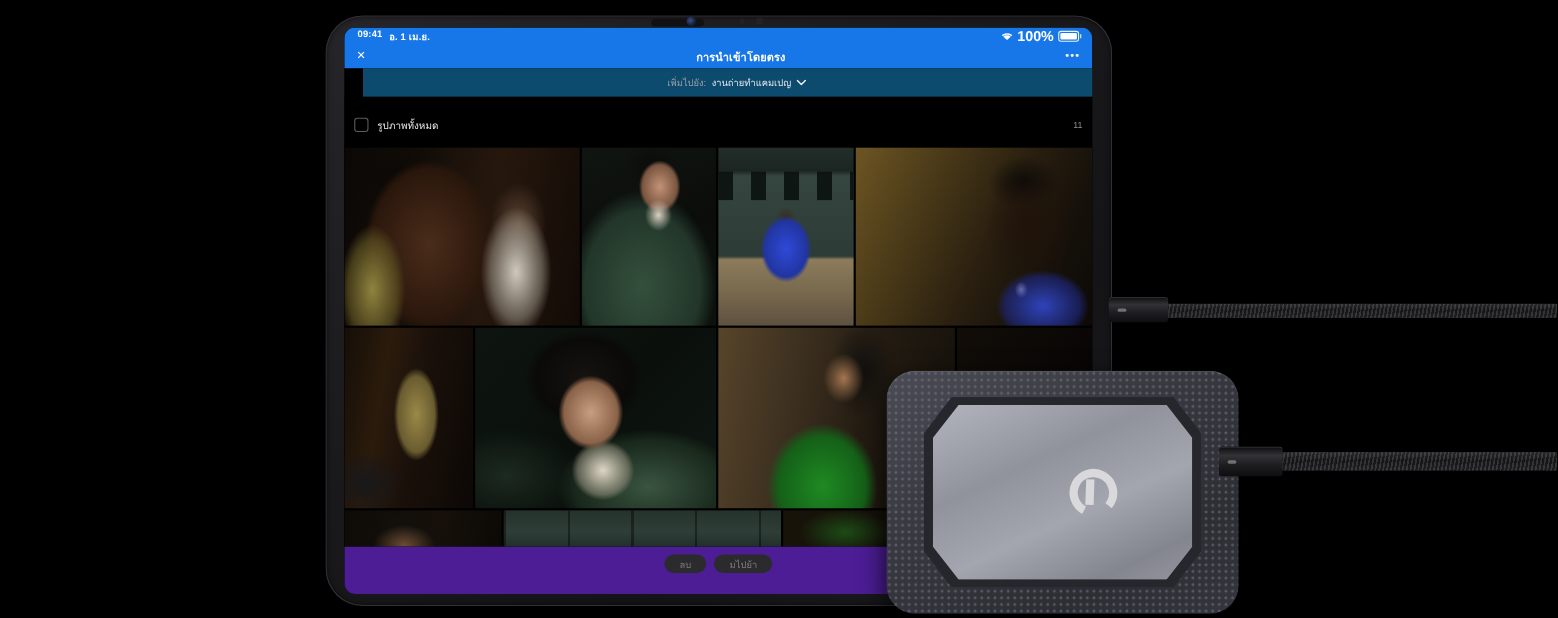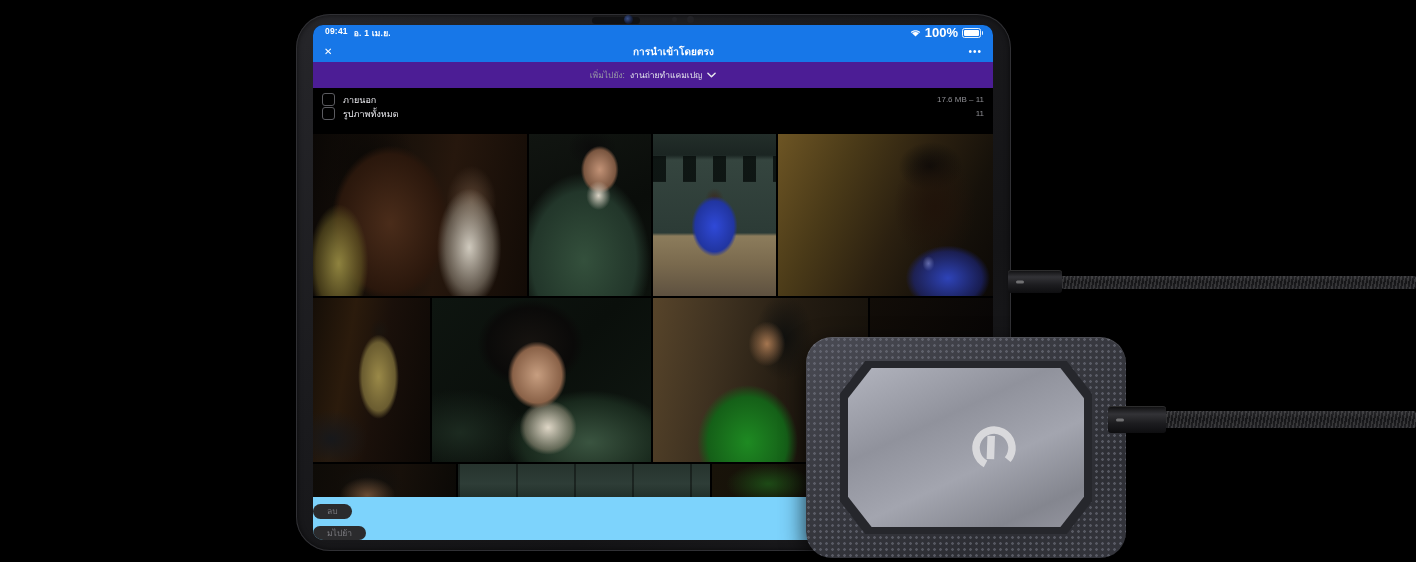--- a/index.html
+++ b/index.html
@@ -32,21 +32,21 @@
 
   .navbar{position:absolute;left:0;top:15px;width:100%;height:22px;display:flex;align-items:center;
           justify-content:center;color:#fff;}
   .nav-close{position:absolute;left:11px;top:0;height:22px;display:flex;align-items:center;
              font-size:10px;color:#fff;cursor:pointer;}
   .nav-title{font-size:10px;font-weight:bold;letter-spacing:.1px;margin-left:41px;}
   .nav-more{position:absolute;right:11px;top:0;height:22px;display:flex;align-items:center;
             font-size:10px;letter-spacing:1px;color:#fff;cursor:pointer;}
 
   
-  .addbar{position:absolute;left:0;top:37px;width:100%;height:26px;background:#4c1d95;
+  .addbar{position:absolute;left:17px;top:37px;width:100%;height:26px;background:#0c4a6e;
           display:flex;align-items:center;justify-content:center;gap:5px;}
   .addbar .lbl{font-size:8.5px;color:#9b9ea5;}
   .addbar .album{font-size:8.5px;color:#e7e9ee;font-weight:normal;}
   .chev{width:9px;height:6px;display:block;}
 
   
   .rows{position:absolute;left:0;top:63px;width:100%;height:46px;background:#000;}
   .sel-row{position:absolute;left:0;width:100%;height:23px;display:flex;align-items:center;
            padding:0 9px;box-sizing:border-box;gap:8px;}
   .checkbox{width:11px;height:11px;border:1.4px solid #5b5b60;border-radius:3px;background:transparent;
@@ -109,22 +109,22 @@
       radial-gradient(45px 25px at 40% 60%, #12100d 0%, rgba(0,0,0,0) 75%),
       linear-gradient(100deg,#0e0b07 0%,#17100a 60%,#0b0906 100%);}
   .p10{width:252px;background:
       repeating-linear-gradient(90deg, rgba(0,0,0,.4) 0 2px, rgba(0,0,0,0) 2px 58px),
       linear-gradient(#26332d 0%,#2e3d37 60%,#22302a 100%);}
   .p11{width:281px;background:
       radial-gradient(60px 30px at 20% 60%, #1d4a16 0%, rgba(0,0,0,0) 70%),
       linear-gradient(100deg,#181309 0%,#130f0a 50%,#0b0907 100%);}
 
   
-  .toolbar{position:absolute;left:0;top:472px;width:100%;height:43px;background:#7dd3fc;
-           display:flex;align-items:flex-start;justify-content:center;gap:7px;padding-top:7px;box-sizing:border-box;flex-direction:column;}
+  .toolbar{position:absolute;left:0;top:472px;width:100%;height:43px;background:#4c1d95;
+           display:flex;align-items:flex-start;justify-content:center;gap:7px;padding-top:7px;box-sizing:border-box;}
   .pill-btn{background:#2b2b2d;color:#7c7c81;border:none;border-radius:9px;height:17px;
             padding:0 14px;font-size:8.5px;font-family:inherit;cursor:pointer;}
 
   
   .connector{position:absolute;border-radius:3px;
              background:linear-gradient(#0d0d0e 0%,#333337 30%,#1c1c1f 65%,#0e0e10 100%);
              box-shadow:inset 0 1px 0 rgba(255,255,255,.12);}
   .connector .mark{position:absolute;left:8px;top:50%;transform:translateY(-50%);
                    width:8px;height:3px;border-radius:2px;background:rgba(255,255,255,.35);}
   .cable{position:absolute;border-radius:2px;
@@ -186,25 +186,20 @@
 
     <div class="addbar">
       <span class="lbl">เพิ่มไปยัง:</span>
       <span class="album">งานถ่ายทำแคมเปญ</span>
       <svg class="chev" viewBox="0 0 10 6">
         <path d="M1 1 L5 5 L9 1" fill="none" stroke="#e7e9ee" stroke-width="1.6" stroke-linecap="round" stroke-linejoin="round"></path>
       </svg>
     </div>
 
     <div class="rows">
-      <div class="sel-row" style="top:0;">
-        <span class="checkbox"></span>
-        <span class="sel-label">ภายนอก</span>
-        <span class="sel-value">17.6 MB – 11</span>
-      </div>
       <div class="sel-row" style="top:14px;">
         <span class="checkbox"></span>
         <span class="sel-label">รูปภาพทั้งหมด</span>
         <span class="sel-value">11</span>
       </div>
     </div>
 
     <div class="grid">
       <div class="grow r1">
         <div class="ph p1" aria-label="portrait-man-afro-yellow-jacket-with-person-in-white-suit"></div>

